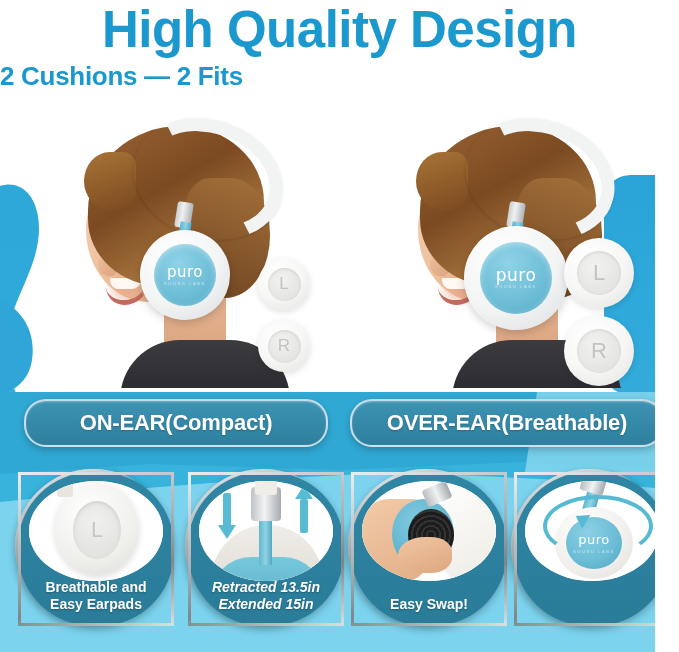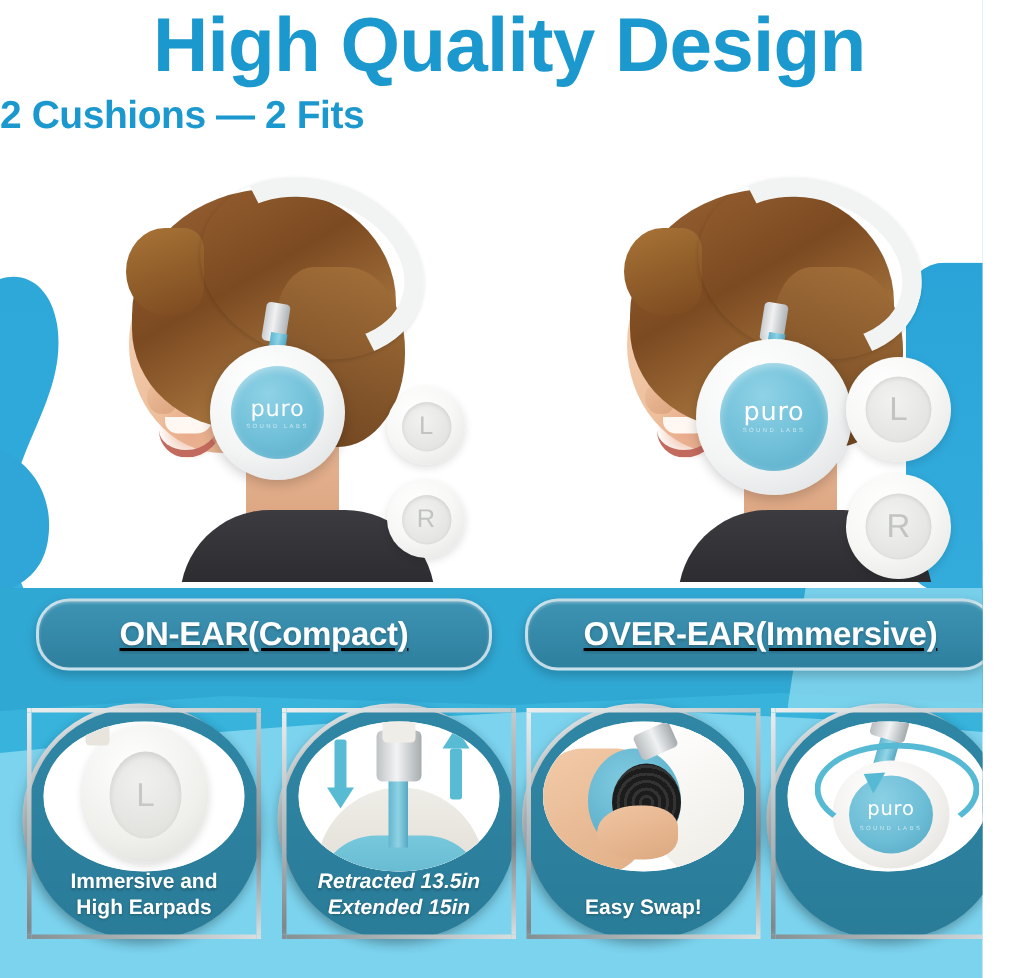--- a/index.html
+++ b/index.html
@@ -208,21 +208,21 @@
   .cs-large{width:70px;height:70px;}
   .cs-large .inner{width:44px;height:44px;}
   .cs-large .ltr{font-size:22px;}
 
   
   .pill{
     position:absolute;height:44px;border-radius:22px;
     background:linear-gradient(180deg,#3D93B3 0%,#2E7F9E 100%);
     border:2px solid rgba(255,255,255,.72);
     box-shadow:0 3px 7px rgba(0,0,0,.22), inset 0 1px 2px rgba(255,255,255,.32);
-    display:flex;align-items:center;justify-content:center;text-decoration:underline;
+    display:flex;align-items:center;justify-content:center;
   }
   .pill span{
     color:#FFFFFF;font-size:22px;font-weight:700;letter-spacing:-.2px;
     white-space:nowrap;text-shadow:0 1px 2px rgba(0,0,0,.22);
   }
   .pill.left{left:24px;top:399px;width:300px;}
   .pill.right{left:350px;top:399px;width:310px;}
 
   
   .feature{
@@ -450,35 +450,35 @@
       <div class="inner">
         <span class="ltr">R</span>
       </div>
     </div>
   </div>
 
   <div class="pill left">
     <span>ON-EAR(Compact)</span>
   </div>
   <div class="pill right">
-    <span>OVER-EAR(Immersive)</span>
+    <span>OVER-EAR(Breathable)</span>
   </div>
 
   <div class="feature-shell f1s"></div>
   <div class="feature f1">
     <div class="f-photo">
       <div class="pad-outer"></div>
       <div class="pad-tab"></div>
       <div class="pad-inner">
         <span>L</span>
       </div>
     </div>
     <div class="f-caption">
-      <div>Immersive and</div>
-      <div>High Earpads</div>
+      <div>Breathable and</div>
+      <div>Easy Earpads</div>
     </div>
   </div>
 
   <div class="feature-shell f2s"></div>
   <div class="feature f2">
     <div class="f-photo">
       <div class="f2-band"></div>
       <div class="f2-teal"></div>
       <div class="f2-stem"></div>
       <div class="f2-slider"></div>

